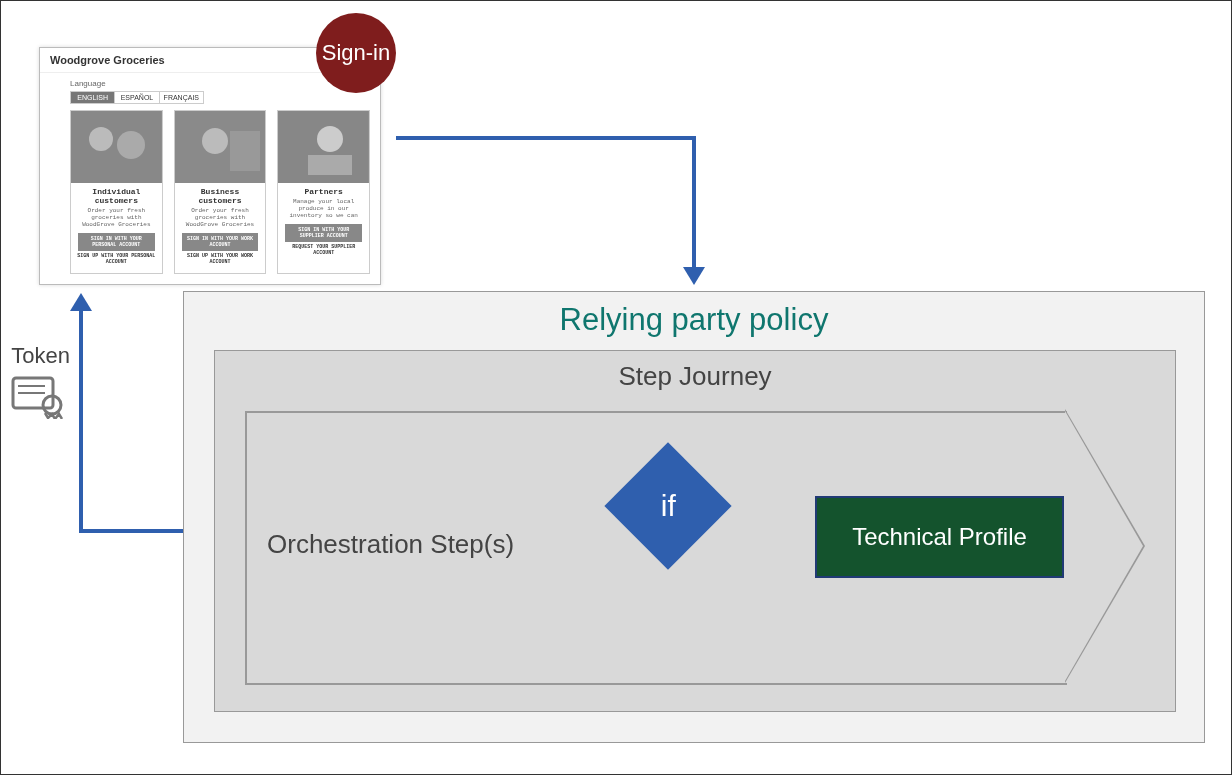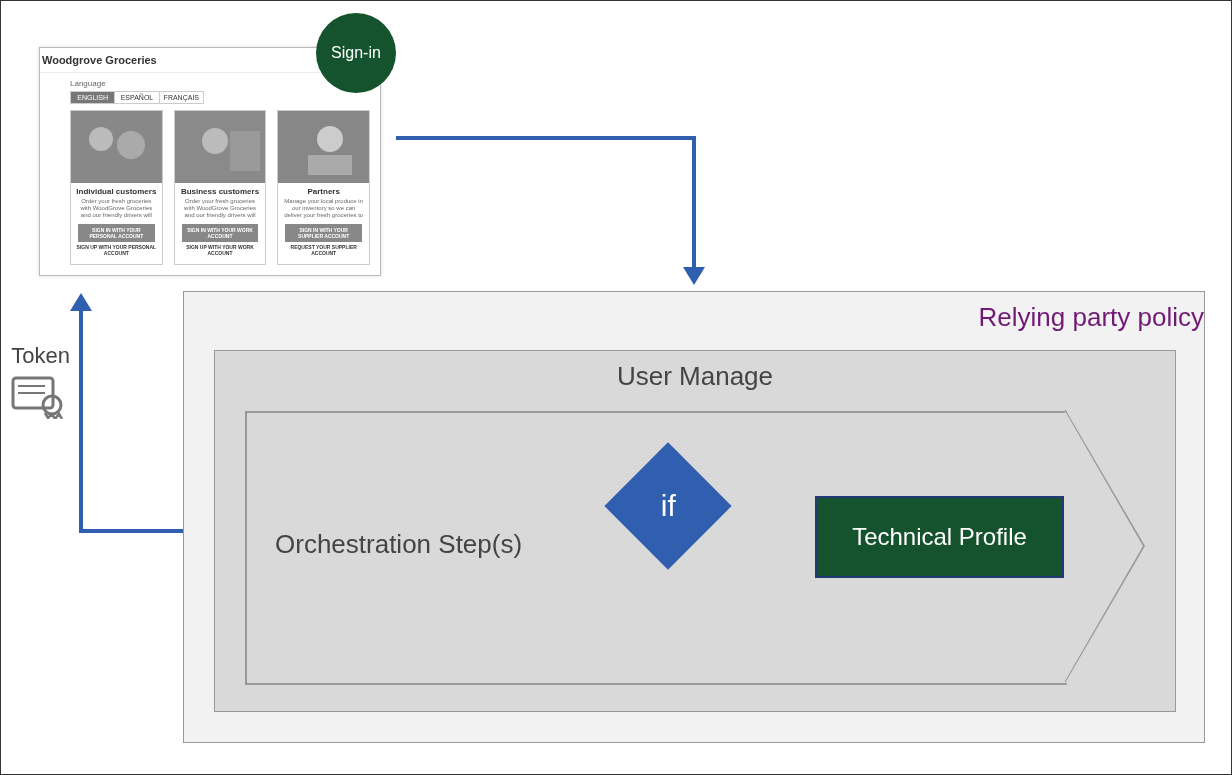--- a/index.html
+++ b/index.html
@@ -1,52 +1,52 @@
 <!DOCTYPE html>
 <html><head>
 <meta charset="utf-8">
 <style>
   html,body{margin:0;padding:0;background:#fff;width:1232px;height:775px;font-family:"Segoe UI",Arial,sans-serif;color:#333;}
   .canvas{position:relative;width:1232px;height:775px;box-sizing:border-box;border:1px solid #333;}
   
   .shot{position:absolute;left:38px;top:46px;width:340px;border:1px solid #bbb;background:#fff;box-shadow:0 0 4px rgba(0,0,0,.15);}
-  .shot-bar{padding:6px 2px;font-weight:700;font-size:11px;border-bottom:1px solid #eee;}
+  .shot-bar{padding:6px 10px;font-weight:700;font-size:11px;border-bottom:1px solid #eee;}
   .shot-body{padding:6px 10px 10px;margin-left:20px;}
   .lang{font-size:8px;color:#666;}
   .tabs{display:flex;border:1px solid #ccc;width:132px;margin:3px 0 6px;}
   .tab{flex:1;font-size:7px;text-align:center;padding:2px 0;border-right:1px solid #ccc;}
   .tab:last-child{border-right:none;}
   .tab.on{background:#777;color:#fff;}
-  .cards{display:flex;gap:11px;}
+  .cards{display:flex;gap:11px;font-family:Liberation Mono, monospace;}
   .card{flex:1;border:1px solid #ccc;display:flex;flex-direction:column;}
   .card-img{height:72px;background:#999;display:grid;place-items:center;}
   .card-img svg{display:block;}
   .card-body{padding:4px 5px 6px;text-align:center;}
   .card-title{font-size:8px;font-weight:600;margin-bottom:2px;}
   .card-desc{font-size:6px;color:#666;line-height:1.2;height:22px;overflow:hidden;}
   .card-btn{background:#888;color:#fff;font-size:5px;font-weight:600;padding:3px 2px;margin:4px 2px 2px;}
   .card-link{font-size:5px;font-weight:600;margin-bottom:2px;}
   
-  .circle{position:absolute;left:315px;top:12px;width:80px;height:80px;border-radius:50%;background:#14532d;display:grid;place-items:center;color:#fff;font-size:16px;}
+  .circle{position:absolute;left:315px;top:12px;width:80px;height:80px;border-radius:50%;background:#7f1d1d;display:grid;place-items:center;color:#fff;font-size:22px;}
   
   .stroke{position:absolute;background:#2f5fae;}
   .arrow-head{position:absolute;width:0;height:0;}
   
   .rp{position:absolute;left:182px;top:290px;width:1020px;height:450px;background:#f2f2f2;border:1px solid #999;}
-  .rp-title{text-align:right;font-size:26px;color:#701a75;padding-top:10px;}
+  .rp-title{text-align:center;font-size:31px;color:#0f766e;padding-top:10px;}
   .uj{position:absolute;left:30px;top:58px;width:960px;height:360px;background:#d9d9d9;border:1px solid #999;}
   .uj-title{text-align:center;font-size:26px;color:#444;padding-top:10px;}
   
   .chev{position:absolute;left:30px;top:60px;width:900px;height:270px;}
   .chev-body{position:absolute;left:0;top:0;width:820px;height:270px;border:2px solid #999;border-right:none;background:#d9d9d9;}
   .chev-head{position:absolute;left:820px;top:-2px;width:0;height:0;
     border-top:137px solid transparent;border-bottom:137px solid transparent;border-left:80px solid #999;}
   .chev-head-inner{position:absolute;left:820px;top:0;width:0;height:0;
     border-top:135px solid transparent;border-bottom:135px solid transparent;border-left:78px solid #d9d9d9;}
-  .orch{position:absolute;left:30px;top:118px;font-size:26px;color:#444;}
+  .orch{position:absolute;left:22px;top:118px;font-size:26px;color:#444;}
   
   .diamond-wrap{position:absolute;left:378px;top:50px;text-align:center;}
   .diamond{width:90px;height:90px;background:#2f5fae;transform:rotate(45deg);margin:0 auto;display:grid;place-items:center;}
   .diamond span{transform:rotate(-45deg);color:#fff;font-size:30px;}
   .precond{font-size:26px;color:#444;margin-top:18px;}
   
   .tp{position:absolute;left:570px;top:85px;width:245px;height:78px;background:#14532d;border:2px solid #203a75;color:#fff;font-size:24px;display:grid;place-items:center;}
   
   .token{position:absolute;left:9px;top:342px;text-align:right;}
   .token-lbl{font-size:22px;color:#444;margin-bottom:4px;}
@@ -134,21 +134,21 @@
     </svg>
   </div>
 
   <div class="stroke" style="left:78px;top:528px;width:104px;height:4px;"></div>
   <div class="stroke" style="left:78px;top:310px;width:4px;height:222px;"></div>
   <div class="arrow-head" style="left:69px;top:292px;border-left:11px solid transparent;border-right:11px solid transparent;border-bottom:18px solid #2f5fae;"></div>
 
   <div class="rp">
     <div class="rp-title">Relying party policy</div>
     <div class="uj">
-      <div class="uj-title">User Manage</div>
+      <div class="uj-title">Step Journey</div>
       <div class="chev">
         <div class="chev-body"></div>
         <div class="chev-head"></div>
         <div class="chev-head-inner"></div>
         <div class="orch">Orchestration Step(s)</div>
         <div class="diamond-wrap">
           <div class="diamond">
               <span>if</span>
             </div>
         </div>

